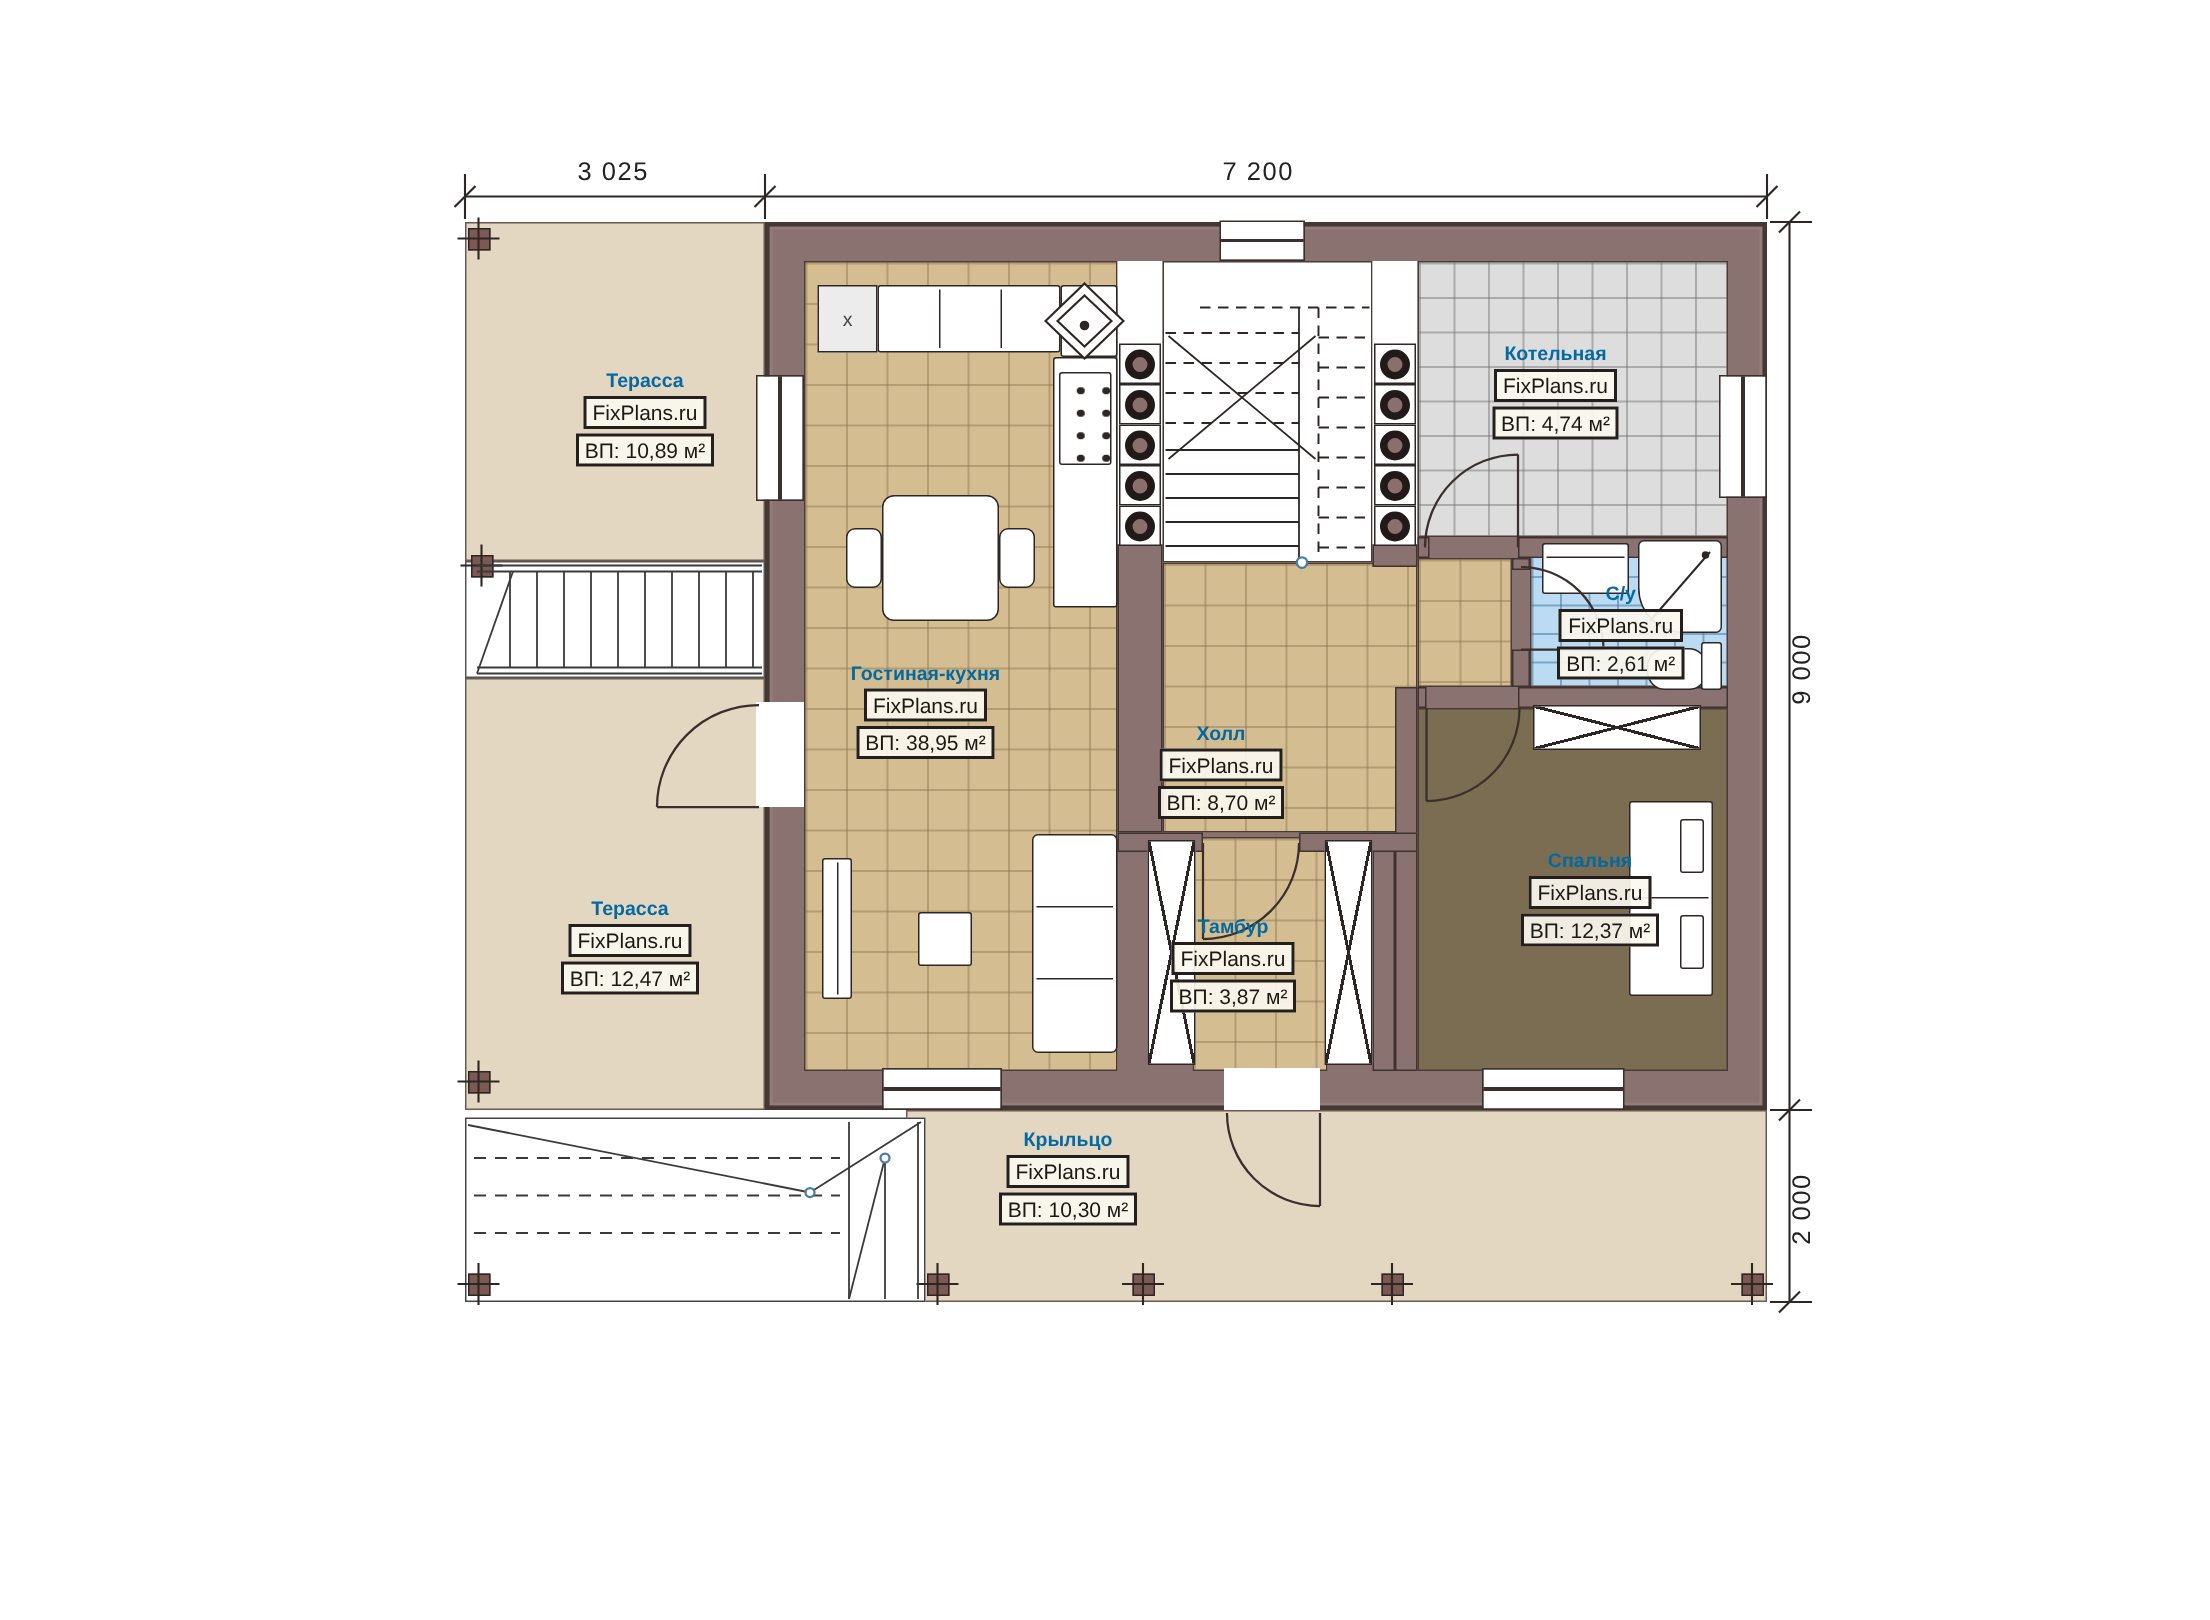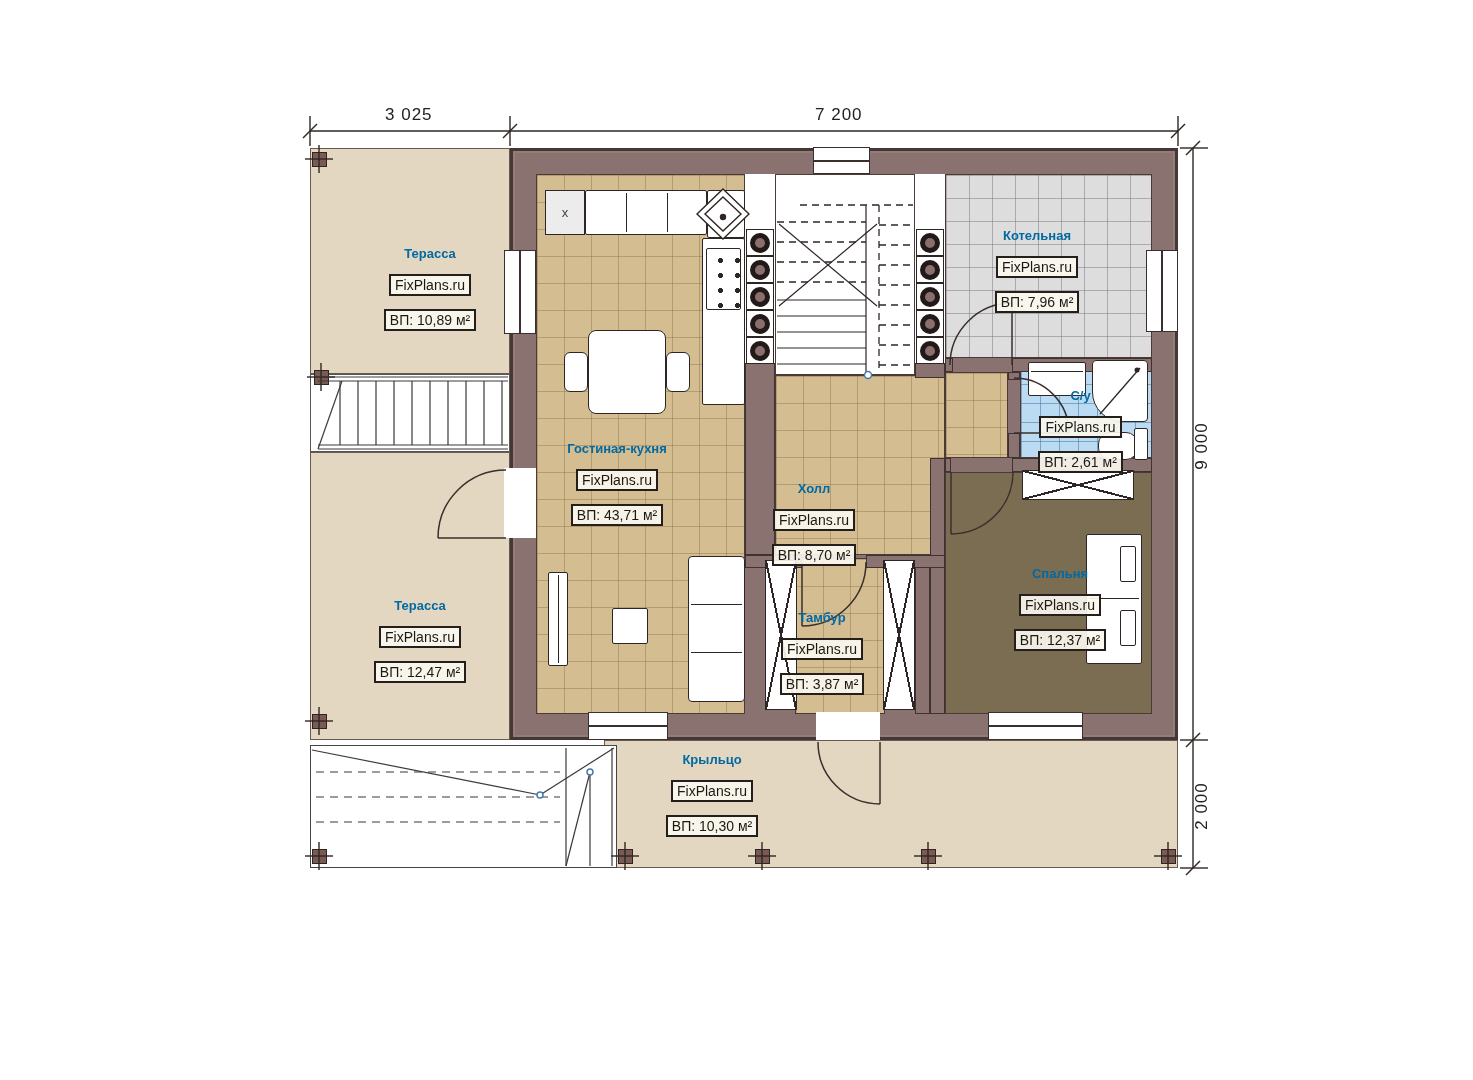--- a/index.html
+++ b/index.html
@@ -41,21 +41,21 @@
         z-index:8;display:flex;align-items:center;justify-content:center;}
   .ring{width:20px;height:20px;border-radius:50%;background:#8a6f6d;border:5px solid #211a19;box-sizing:border-box;}
   .post{position:absolute;width:15px;height:15px;background:#7a5a52;border:1px solid #2e2624;box-sizing:border-box;z-index:12;}
   .stove{background-image:radial-gradient(#2e2624 2.5px,transparent 3px);background-size:17px 15px;background-position:5px 4px;}
   .hline{position:absolute;left:2px;right:2px;height:0;border-top:1px solid #2e2624;}
   .vline{position:absolute;top:2px;bottom:2px;width:0;border-left:1px solid #2e2624;}
   
   .room-label{position:absolute;display:flex;flex-direction:column;align-items:center;z-index:40;}
   .room-name{font-size:13px;font-weight:bold;color:#0369a1;white-space:nowrap;}
   .label-box{border:2px solid #241f1c;padding:1px 4px;background:rgba(250,247,238,.92);
-             font-size:14px;margin-top:13px;white-space:nowrap;color:#1c1813;}
+             font-size:14px;margin-top:3px;white-space:nowrap;color:#1c1813;}
   
   .dim{position:absolute;font-size:17px;color:#222;letter-spacing:1px;z-index:30;white-space:nowrap;}
   .dim.vert{transform:rotate(-90deg);transform-origin:center;}
   #lines{position:absolute;left:0;top:0;z-index:25;pointer-events:none;}
   .kx{position:absolute;background:#ececec;border:1px solid #2e2624;box-sizing:border-box;z-index:10;
       display:flex;align-items:center;justify-content:center;font-size:13px;color:#444;}
 </style>
 </head>
 <body>
 
@@ -309,26 +309,26 @@
   <div class="dim vert" style="left:1178px;top:796px;">2 000</div>
 
   <div class="room-label" style="left:330px;top:246px;width:200px;">
     <div class="room-name">Терасса</div>
     <div class="label-box">FixPlans.ru</div>
     <div class="label-box">ВП: 10,89 м²</div>
   </div>
   <div class="room-label" style="left:947px;top:228px;width:180px;">
     <div class="room-name">Котельная</div>
     <div class="label-box">FixPlans.ru</div>
-    <div class="label-box">ВП: 7,96 м²</div>
+    <div class="label-box">ВП: 4,74 м²</div>
   </div>
   <div class="room-label" style="left:527px;top:441px;width:180px;">
     <div class="room-name">Гостиная-кухня</div>
     <div class="label-box">FixPlans.ru</div>
-    <div class="label-box">ВП: 43,71 м²</div>
+    <div class="label-box">ВП: 38,95 м²</div>
   </div>
   <div class="room-label" style="left:734px;top:481px;width:160px;">
     <div class="room-name">Холл</div>
     <div class="label-box">FixPlans.ru</div>
     <div class="label-box">ВП: 8,70 м²</div>
   </div>
   <div class="room-label" style="left:1013px;top:388px;width:135px;">
     <div class="room-name">С/у</div>
     <div class="label-box">FixPlans.ru</div>
     <div class="label-box">ВП: 2,61 м²</div>

